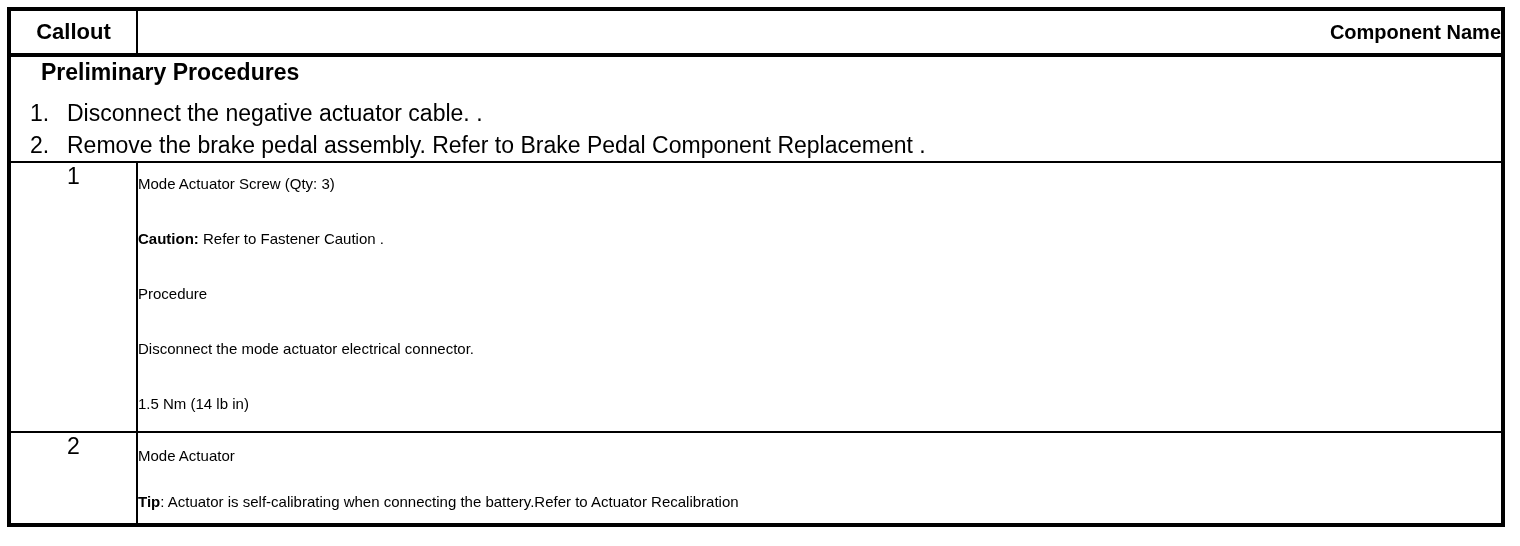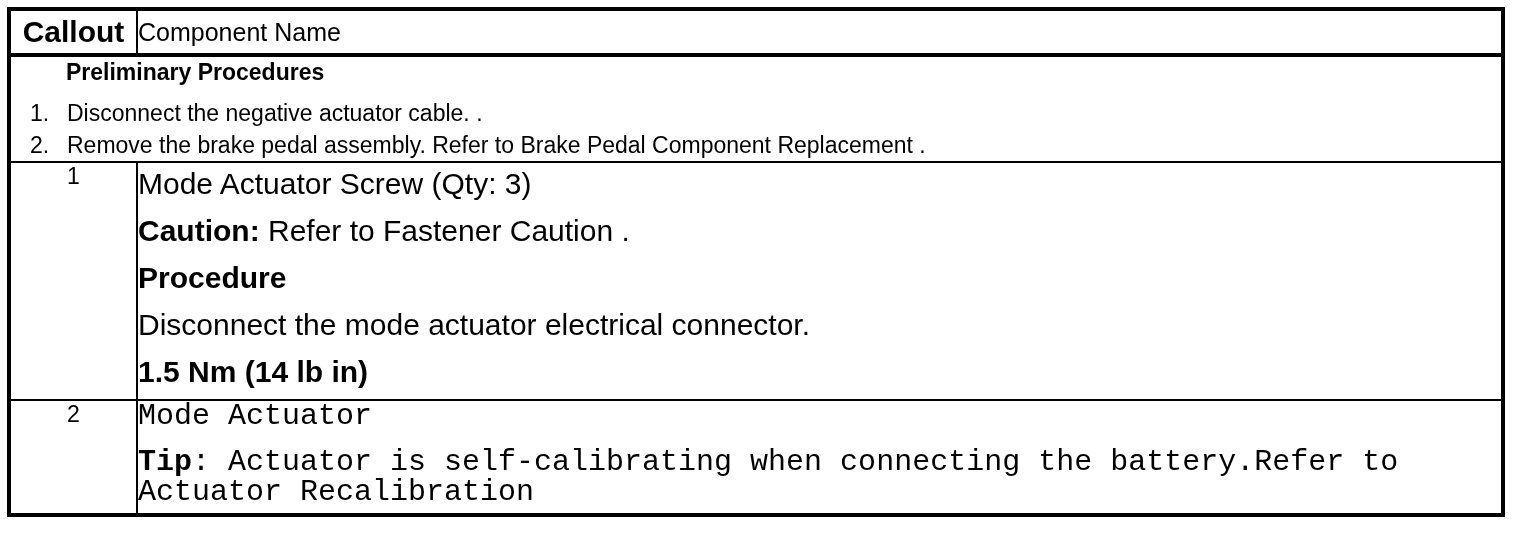--- a/index.html
+++ b/index.html
@@ -41,49 +41,49 @@
   }
 
   
   .hdr-row th {
     border-bottom: 4px solid #000000;
   }
   .hdr-callout {
     width: 128px;
     border-left: none;
     font-weight: bold;
-    font-size: 30px;
+    font-size: 22px;
     text-align: center;
     height: 42px;
     line-height: 42px;
     padding: 0;
     vertical-align: middle;
   }
   .hdr-component {
     border-right: none;
-    font-weight: normal;
-    font-size: 25px;
-    text-align: left;
+    font-weight: bold;
+    font-size: 20px;
+    text-align: right;
     height: 42px;
     line-height: 42px;
     vertical-align: middle;
     padding-right: 134px;
   }
 
   
   .prelim-cell {
     border-left: none;
     border-right: none;
     padding: 12px 0 14px 0;
   }
   .prelim-heading {
     font-weight: bold;
     font-size: 23px;
     margin: 0 0 10px 0;
-    padding-left: 55px;
+    padding-left: 30px;
     line-height: 30px;
   }
   .prelim-list {
     margin: 0;
     padding: 0;
     list-style: none;
   }
   .prelim-list li {
     font-size: 23px;
     line-height: 32px;
@@ -106,35 +106,35 @@
     text-align: center;
     vertical-align: middle;
     font-size: 23px;
   }
   .callout-body {
     border-right: none;
     padding: 8px 10px 10px 5px;
   }
   .callout-body p {
     margin: 0;
-    font-size: 30px;
+    font-size: 15px;
     line-height: 30px;
   }
   .callout-body p + p {
-    margin-top: 17px;
+    margin-top: 25px;
   }
   .callout-body p.bold {
-    font-weight: bold;
+    font-weight: normal;
   }
   .callout-body .lbl {
     font-weight: bold;
   }
 
   #row-1 .callout-body { padding-top: 6px; padding-bottom: 12px; }
-  #row-2 .callout-body { padding-bottom: 6px; font-family: Liberation Mono, monospace; }
+  #row-2 .callout-body { padding-top: 8px; padding-bottom: 6px; }
   #row-2 .callout-body p + p { margin-top: 16px; }
 </style>
 </head>
 <body>
 
 <div id="page">
 
   <table class="service-table">
     <colgroup>
       <col style="width:128px">

